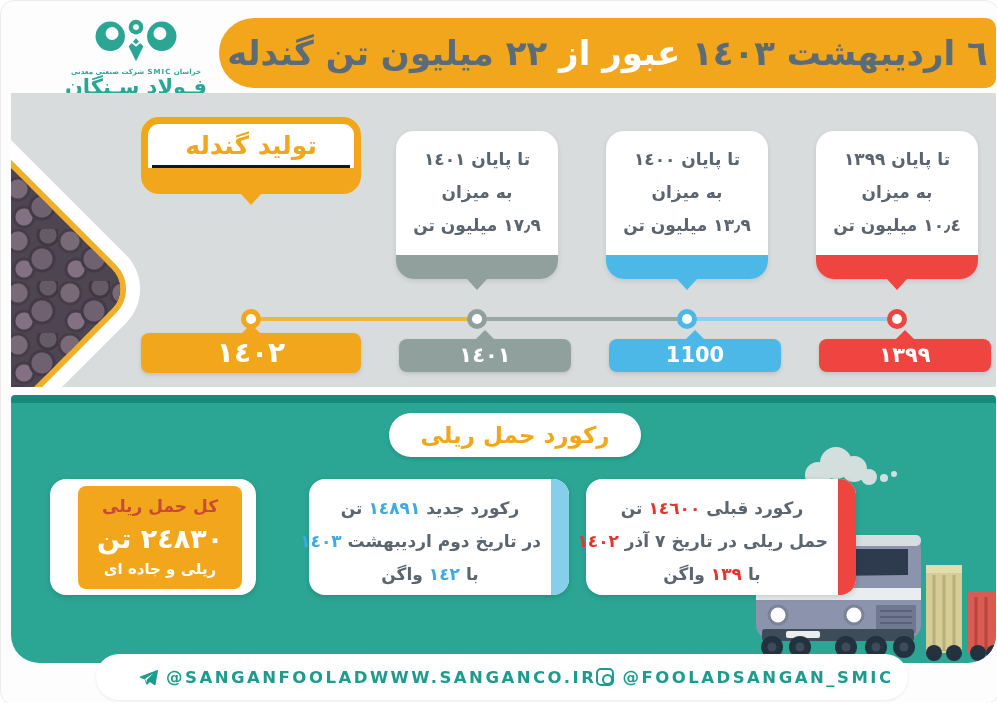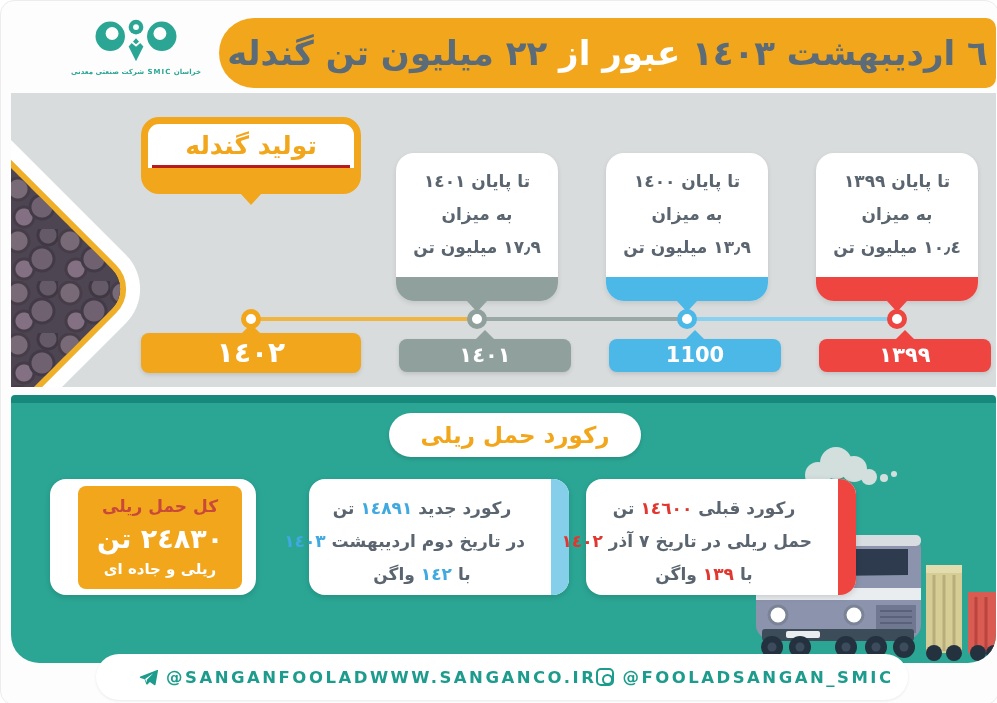--- a/index.html
+++ b/index.html
@@ -34,27 +34,27 @@
       radial-gradient(circle at 36px 30px,#6f6170 0 10px,#423a46 11px 13px,transparent 14px),
       radial-gradient(circle at 18px 40px,#837183 0 8px,#453c48 9px 11px,transparent 12px),
       radial-gradient(circle at 42px 6px,#655a68 0 8px,#3f3742 9px 11px,transparent 12px);
     background-size:52px 52px;
   }
   .featured{
     position:absolute;left:130px;top:24px;width:206px;box-sizing:content-box;
     background:#fff;border:7px solid #F2A61C;border-bottom-width:26px;border-radius:18px;
     text-align:center;direction:rtl;
   }
-  .featured-title{font-size:25px;font-weight:bold;color:#F2A61C;padding:7px 0 5px;border-bottom:3px solid #b91c1c;margin:0 4px;}
+  .featured-title{font-size:25px;font-weight:bold;color:#F2A61C;padding:7px 0 5px;border-bottom:3px solid #0f172a;margin:0 4px;}
   .featured-body{padding:8px 2px 10px;font-size:17.5px;font-weight:bold;color:#5A6570;line-height:2.1;white-space:nowrap;}
   .featured-body .hl{color:#F2A61C;font-size:20px;}
   .featured-tail{position:absolute;left:50%;bottom:-37px;transform:translateX(-50%);
     width:0;height:0;border:11px solid transparent;border-bottom:0;border-top:12px solid #F2A61C;}
   .bubble{
-    position:absolute;top:60px;width:162px;height:148px;background:#fff;border-radius:18px;
+    position:absolute;top:38px;width:162px;height:148px;background:#fff;border-radius:18px;
     box-shadow:0 2px 5px rgba(0,0,0,.10);text-align:center;direction:rtl;
     font-size:17px;font-weight:bold;color:#5A6570;line-height:1.95;padding-top:12px;box-sizing:border-box;
   }
   .bubble .strip{position:absolute;left:0;right:0;bottom:0;height:24px;background:var(--c);border-radius:0 0 18px 18px;}
   .bubble::after{content:"";position:absolute;left:50%;bottom:-11px;transform:translateX(-50%);
     width:0;height:0;border:10px solid transparent;border-bottom:0;border-top:11px solid var(--c);}
   .tl-seg{position:absolute;top:224px;height:4px;border-radius:2px;}
   .tl-node{position:absolute;top:216px;width:10px;height:10px;border-radius:50%;background:#fff;border:5px solid var(--c);}
   .pill{position:absolute;border-radius:8px;color:#fff;font-weight:bold;text-align:center;direction:rtl;box-shadow:0 2px 4px rgba(0,0,0,.12);}
   .pill::before{content:"";position:absolute;left:50%;top:-9px;transform:translateX(-50%);
@@ -71,21 +71,21 @@
     position:absolute;left:378px;top:10px;width:252px;height:44px;background:#fff;border-radius:22px;
     text-align:center;line-height:44px;font-size:23px;font-weight:bold;color:#F2A61C;direction:rtl;
     box-shadow:0 2px 4px rgba(0,0,0,.15);
   }
   .rcard{
     position:absolute;top:76px;height:116px;background:#fff;border-radius:16px;
     box-shadow:0 2px 6px rgba(0,0,0,.15);direction:rtl;text-align:center;
     font-size:17px;font-weight:bold;color:#5A6570;line-height:1.95;box-sizing:border-box;
   }
   .rcard .edge{position:absolute;top:0;bottom:0;right:0;width:18px;border-radius:0 16px 16px 0;background:var(--c);}
-  .rcard-body{padding:13px 44px 0 10px;white-space:nowrap;}
+  .rcard-body{padding:13px 28px 0 10px;white-space:nowrap;}
   .rcard .hl{color:var(--hl);}
   .total-card{left:39px;width:206px;}
   .total-inner{position:absolute;left:28px;right:14px;top:7px;bottom:6px;background:#F2A61C;border-radius:8px;
     display:flex;flex-direction:column;justify-content:center;}
   .total-title{font-size:17px;color:#C8493A;line-height:1.4;margin-top:2px;}
   .total-value{font-size:27px;color:#fff;line-height:1.5;}
   .total-note{font-size:15px;color:#fff;line-height:1.4;margin-bottom:2px;}
   .new-card{left:298px;width:260px;}
   .prev-card{left:575px;width:270px;}
   .train{position:absolute;right:0px;top:44px;width:270px;height:216px;}
@@ -113,20 +113,21 @@
       <circle cx="50" cy="11" r="8" fill="#2BA695"></circle>
         <circle cx="50" cy="11" r="3.2" fill="#fdfdfd"></circle>
       <path d="M50 23 L58 32 L50 48 L42 32 Z" fill="#2BA695"></path>
       <path d="M43 25 L50 31 L57 25" stroke="#fdfdfd" stroke-width="2" fill="none"></path>
     </svg>
     <span class="logo-sub" dir="rtl">
       <span>خراسان</span>
       <span>SMIC</span>
       <span>شرکت صنعتی معدنی</span>
     </span>
+    <span class="logo-word">فـولاد سـنگان</span>
   </div>
 
   <div class="banner">
     <span>٦ اردیبهشت ١٤٠٣</span>
     <span class="w">عبور از</span>
     <span>٢٢</span>
     <span>میلیون تن گندله</span>
   </div>
 
   <section class="panel-gray">

